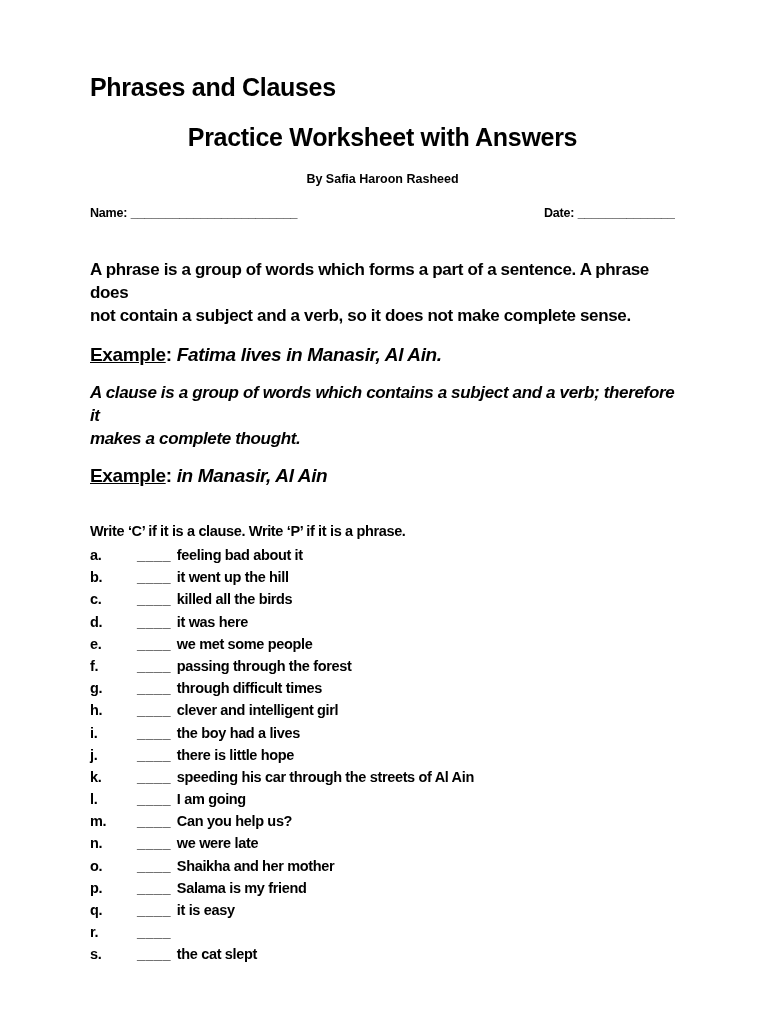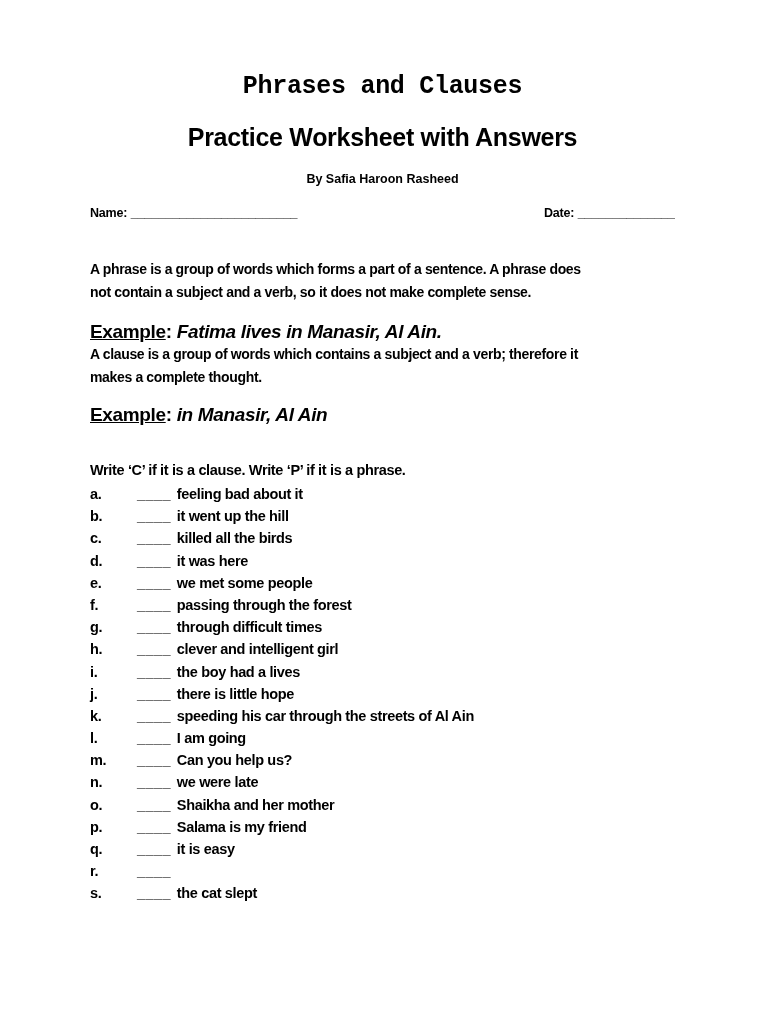--- a/index.html
+++ b/index.html
@@ -19,23 +19,21 @@
   .page {
     box-sizing: border-box;
     width: 768px;
     height: 1024px;
     padding: 0 93px 0 90px;
   }
   .title {
     margin: 70px 0 13px 0;
     font-size: 25px;
     line-height: 34px;
-    text-align: center;
     letter-spacing: -0.3px;
-    font-family: Liberation Mono, monospace;
   }
   .subtitle {
     margin: 16px 0 0 0;
     font-size: 25px;
     line-height: 34px;
     text-align: center;
     letter-spacing: -0.3px;
   }
   .byline {
     margin: 17px 0 0 0;
@@ -48,25 +46,25 @@
     display: flex;
     justify-content: space-between;
     align-items: baseline;
     font-size: 12.5px;
     line-height: 16px;
   }
   .field-label { letter-spacing: -0.2px; }
   .blank-line { letter-spacing: 0; }
   .body-para {
     margin: 37px 0 0 0;
-    font-size: 14px;
+    font-size: 17px;
     line-height: 23px;
     letter-spacing: -0.35px;
   }
-  .body-para.second { margin-top: 0; }
+  .body-para.second { margin-top: 15px; font-style: italic; }
   .example-line {
     margin: 16px 0 0 0;
     font-size: 19px;
     line-height: 23px;
     letter-spacing: -0.35px;
   }
   .example-line.second { margin-top: 14px; }
   .example-label { text-decoration: underline; }
   .example-text { font-style: italic; margin-left: 5px; }
   .instruction {

